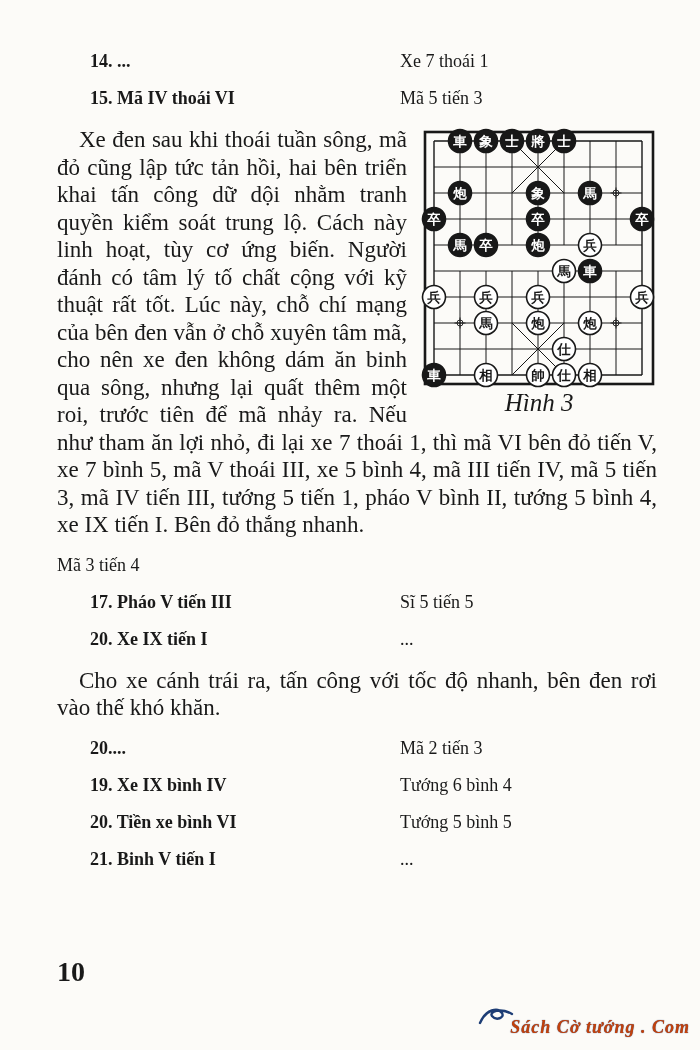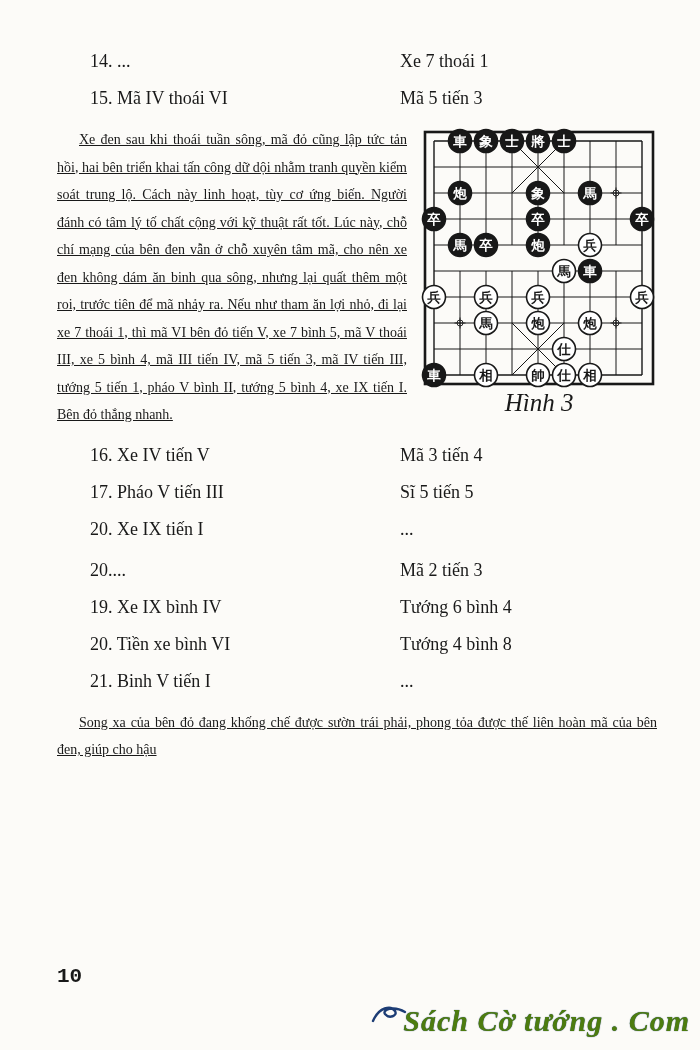--- a/index.html
+++ b/index.html
@@ -4,39 +4,39 @@
 <style>
   html,body{margin:0;padding:0;}
   body{
     width:700px;height:1050px;position:relative;overflow:hidden;
     background:#fcfbf8;color:#191919;
     font-family:"Liberation Serif", serif;
   }
   .content{position:absolute;left:57px;top:48px;width:600px;}
   .move-block{margin:0 0 14px 0;}
   .move-row{display:flex;font-size:18px;line-height:27px;margin-bottom:10px;}
-  .move-left{width:343px;padding-left:33px;box-sizing:border-box;}
+  .move-left{width:343px;padding-left:33px;box-sizing:border-box;font-weight:bold;}
   .move-right{flex:1;}
   .para{
-    font-size:14px;line-height:27.5px;text-align:justify;
-    text-indent:22px;margin:0 0 13px 0;text-decoration:underline;
+    font-size:23px;line-height:27.5px;text-align:justify;
+    text-indent:22px;margin:0 0 13px 0;
   }
   figure.board-fig{
     float:right;width:236px;margin:2px 0 6px 14px;padding:0;text-align:center;
   }
   .board-svg{display:block;margin:0 auto;}
   .caption{font-style:italic;font-size:25px;line-height:24px;margin-top:3px;}
   .page-number{
     position:absolute;left:57px;bottom:62px;
-    font-family:Liberation Mono, monospace;font-weight:bold;font-size:21px;
+    font-family:Liberation Serif, serif;font-weight:bold;font-size:28px;
   }
   .watermark{
     position:absolute;right:10px;bottom:12px;
     font-family:"Liberation Serif", serif;font-style:italic;font-weight:bold;
-    font-size:30px;letter-spacing:1px;color:#4d7c0f;
+    font-size:18px;letter-spacing:1px;color:#c2410c;
     text-shadow:0 0 1px #1d3d75;white-space:nowrap;
   }
   .watermark .flourish{vertical-align:6px;margin-right:-6px;}
 </style>
 </head>
 <body>
 
 <div class="content">
 
   <div class="move-block">
@@ -220,54 +220,53 @@
             <text x="169" y="252" text-anchor="middle" font-size="13.5" font-weight="bold" font-family="&quot;DejaVu Sans&quot;, sans-serif" fill="#181818">相</text>
           </g>
         </svg>
       <figcaption class="caption">Hình 3</figcaption>
     </figure>
     <p class="para">Xe đen sau khi thoái tuần sông, mã đỏ cũng lập tức tản hồi, hai bên triển khai tấn công dữ dội nhằm tranh quyền kiểm soát trung lộ. Cách này linh hoạt, tùy cơ ứng biến. Người đánh có tâm lý tố chất cộng với kỹ thuật rất tốt. Lúc này, chỗ chí mạng của bên đen vẫn ở chỗ xuyên tâm mã, cho nên xe đen không dám ăn binh qua sông, nhưng lại quất thêm một roi, trước tiên để mã nhảy ra. Nếu như tham ăn lợi nhỏ, đi lại xe 7 thoái 1, thì mã VI bên đỏ tiến V, xe 7 bình 5, mã V thoái III, xe 5 bình 4, mã III tiến IV, mã 5 tiến 3, mã IV tiến III, tướng 5 tiến 1, pháo V bình II, tướng 5 bình 4, xe IX tiến I. Bên đỏ thắng nhanh.</p>
   </div>
 
   <div class="move-block">
       <div class="move-row">
-        <span class="move-left">16.  Xe IV tiến V</span>
         <span class="move-right">Mã 3 tiến 4</span>
       </div>
       <div class="move-row">
         <span class="move-left">17.  Pháo V tiến III</span>
         <span class="move-right">Sĩ 5 tiến 5</span>
       </div>
       <div class="move-row">
         <span class="move-left">20.  Xe IX tiến I</span>
         <span class="move-right">...</span>
       </div>
     </div>
 
+  <p class="para">Cho xe cánh trái ra, tấn công với tốc độ nhanh, bên đen rơi vào thế khó khăn.</p>
 
   <div class="move-block">
       <div class="move-row">
         <span class="move-left">20....</span>
         <span class="move-right">Mã 2 tiến 3</span>
       </div>
       <div class="move-row">
         <span class="move-left">19.  Xe IX bình IV</span>
         <span class="move-right">Tướng 6 bình 4</span>
       </div>
       <div class="move-row">
         <span class="move-left">20.  Tiền xe bình VI</span>
-        <span class="move-right">Tướng 4 bình 8</span>
+        <span class="move-right">Tướng 5 bình 5</span>
       </div>
       <div class="move-row">
         <span class="move-left">21.  Binh V tiến I</span>
         <span class="move-right">...</span>
       </div>
     </div>
 
-  <p class="para">Song xa của bên đỏ đang khống chế được sườn trái phải, phong tỏa được thế liên hoàn mã của bên đen, giúp cho hậu</p>
 
 </div>
 
 <div class="page-number">10</div>
 
 <div class="watermark"><span class="flourish"><svg width="40" height="22" viewBox="0 0 40 22">
         <path d="M4 18 C 10 4, 22 2, 26 8 C 29 13, 20 16, 16 11 C 13 7, 24 2, 36 9" fill="none" stroke="#1d3d75" stroke-width="2.4" stroke-linecap="round"></path>
       </svg></span><span>Sách Cờ tướng . Com</span></div>
 
 </body></html>

